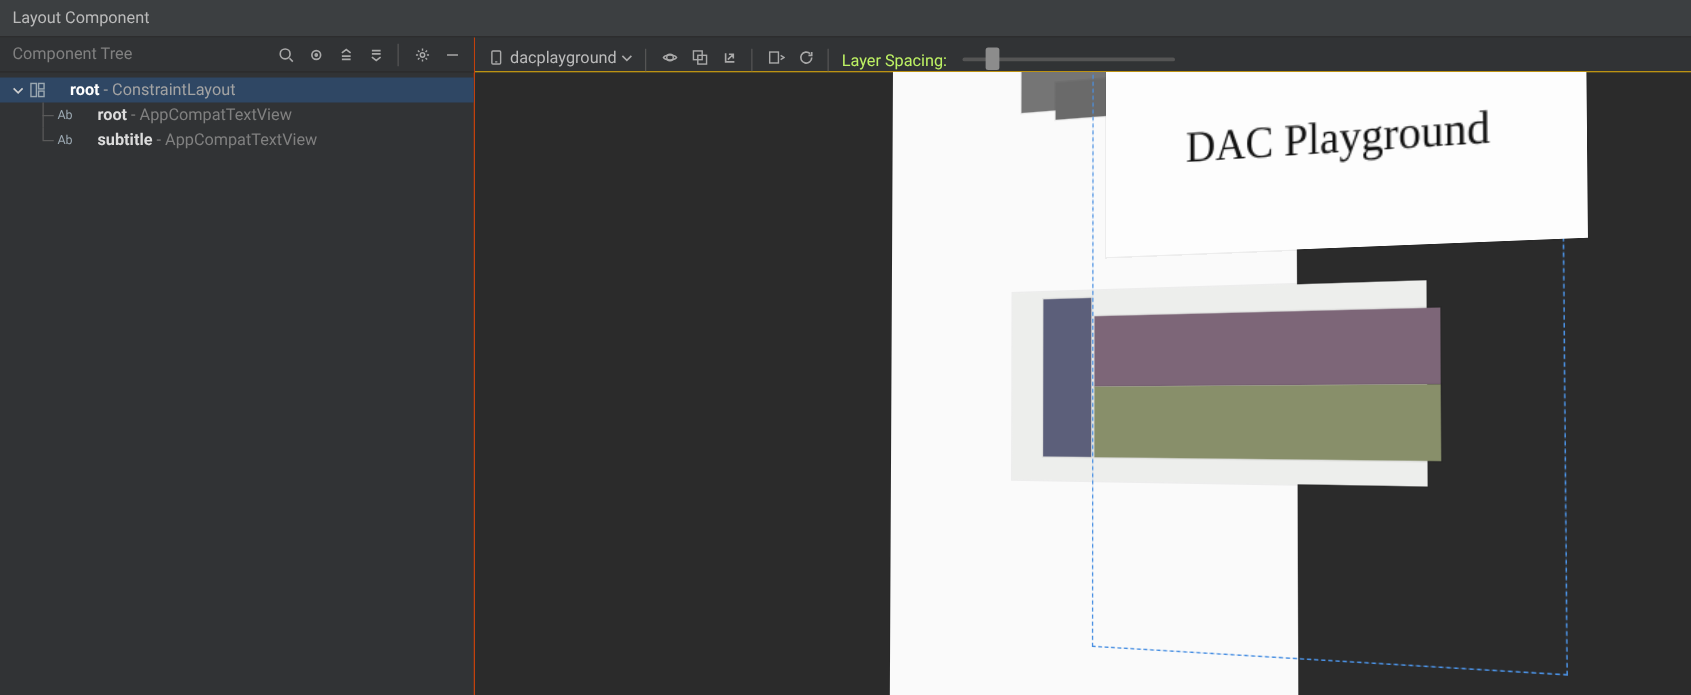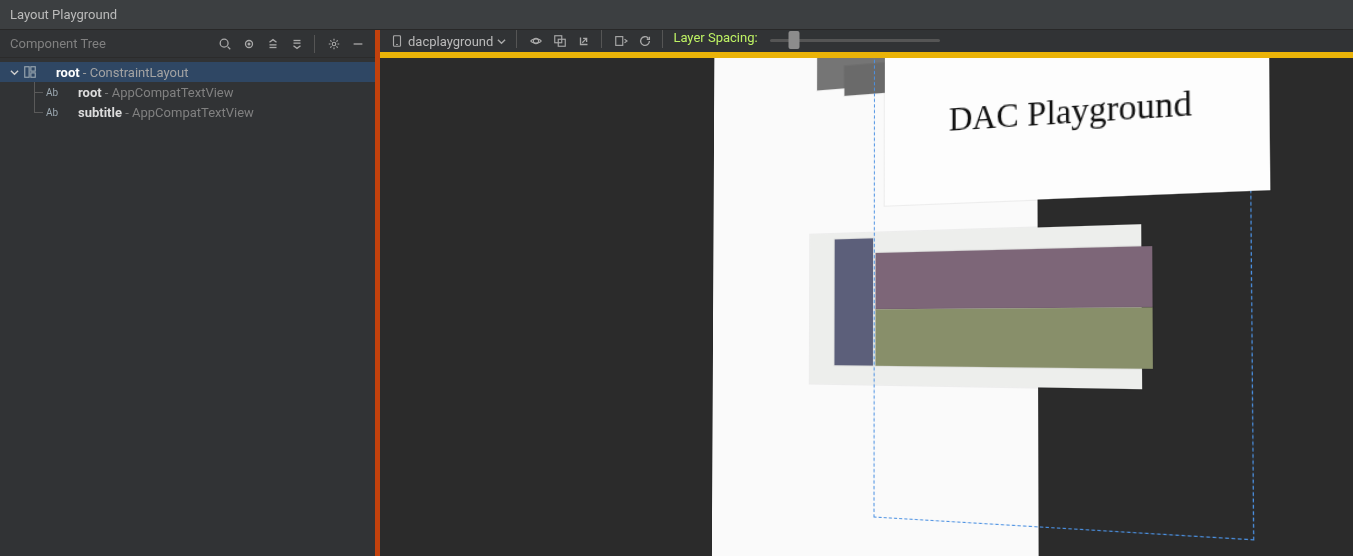--- a/index.html
+++ b/index.html
@@ -24,21 +24,21 @@
 }
 .main {
   display: flex;
   height: calc(100% - 30px);
 }
 .sidebar {
   width: 380px;
   background: #313335;
   display: flex;
   flex-direction: column;
-  border-right: 5px solid #c2410c;
+  border-right: 1px solid #c2410c;
 }
 .panel-header {
   height: 28px;
   display: flex;
   align-items: center;
   padding: 0 6px 0 10px;
   background: #313335;
   border-bottom: 1px solid #2b2b2b;
 }
 .panel-title { color: #808080; flex: 0 0 auto; }
@@ -102,23 +102,23 @@
   color: #9aa7b0;
   flex: 0 0 auto;
 }
 .node-name { color: #dcdcdc; font-weight: 700; }
 .tree-row.selected .node-name { color: #ffffff; }
 .node-type { color: #808080; }
 .tree-row.selected .node-type { color: #a3a3a3; }
 .toolbar {
   height: 28px;
   background: #313335;
-  border-bottom: 6px solid #eab308;
-  display: flex;
-  align-items: flex-start;
+  border-bottom: 1px solid #eab308;
+  display: flex;
+  align-items: flex-end;
   padding: 0 6px;
 }
 .app-select {
   display: inline-flex;
   align-items: center;
   height: 22px;
   padding: 0 4px;
   cursor: pointer;
 }
 .app-select .name { color: #bbbbbb; margin: 0 4px; }
@@ -214,21 +214,21 @@
   transform-style: preserve-3d;
   transform: translate3d(70px, -240px, 130px);
   background: transparent;
 }
 svg { display: block; }
 </style>
 </head>
 <body>
 
 <div class="titlebar">
-  <span>Layout Playground</span>
+  <span>Layout Component</span>
 </div>
 
 <div class="main">
   <div class="sidebar">
     <div class="panel-header">
       <span class="panel-title">Component Tree</span>
       <div class="flex"></div>
       <span class="icon-btn">
         <svg width="14" height="14" viewBox="0 0 16 16" fill="none" stroke="currentColor" stroke-width="1.5">
             <circle cx="7" cy="7" r="4.5"></circle>

